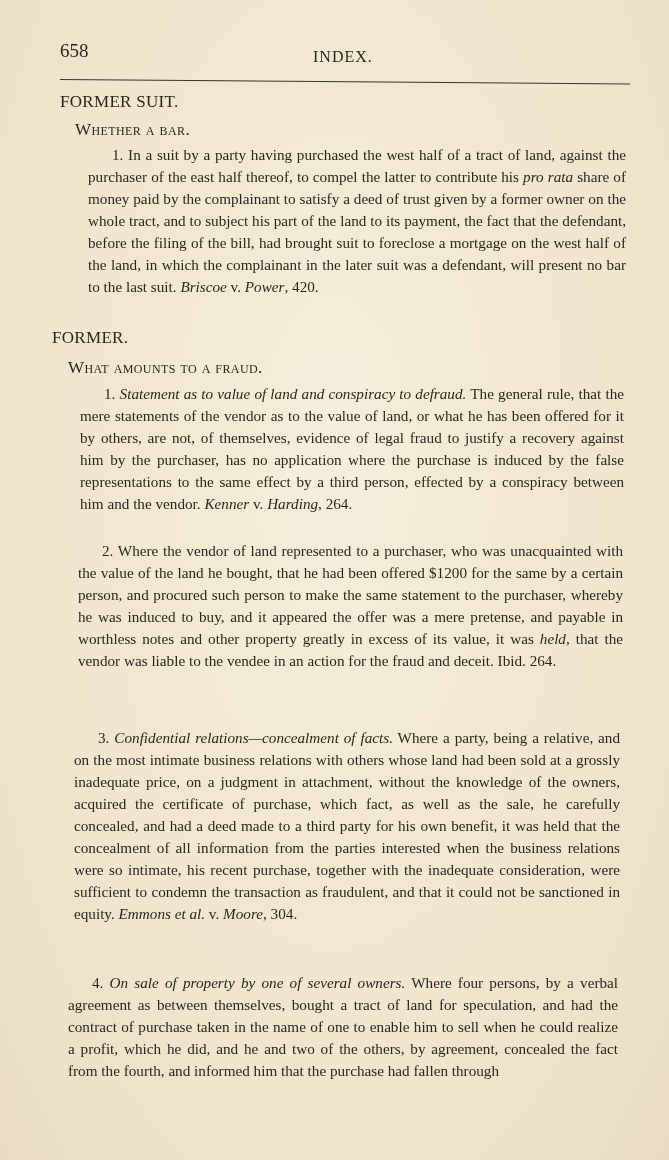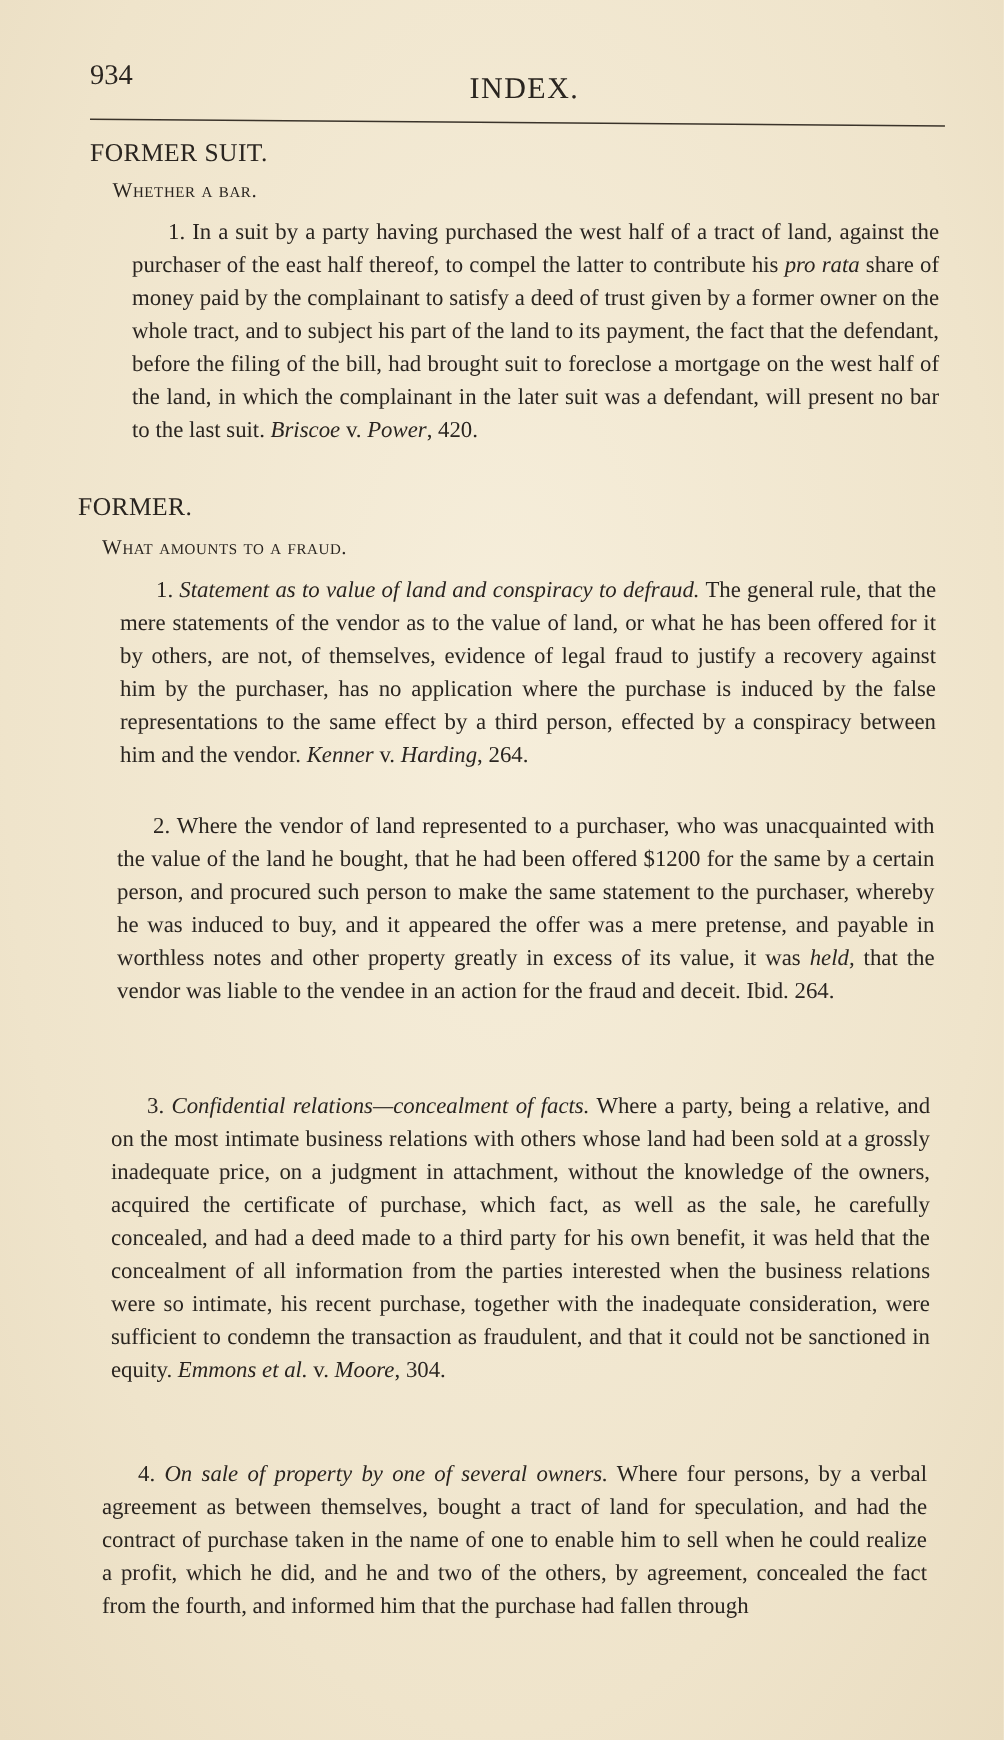--- a/index.html
+++ b/index.html
@@ -5,33 +5,33 @@
   html, body { margin:0; padding:0; }
   body {
     width:669px; height:1160px; overflow:hidden;
     background:#f2e9d3;
     background-image: radial-gradient(ellipse at 50% 40%, #f6eedb 0%, #efe4cb 70%, #e9dcc0 100%);
     font-family:"Liberation Serif", "DejaVu Serif", serif;
     color:#2a2520;
     position:relative;
   }
   .page-number { position:absolute; left:60px; top:40px; font-size:19px; }
-  .running-head { position:absolute; left:313px; top:48px; font-size:20px; letter-spacing:1px; }
+  .running-head { position:absolute; left:313px; top:48px; font-size:16px; letter-spacing:1px; }
   .rule { position:absolute; left:60px; top:79px; width:570px; height:1px; background:#3a332a; transform:rotate(0.45deg); transform-origin:left; }
   .heading { position:absolute; font-size:17px; letter-spacing:0.3px; }
-  .subheading { position:absolute; font-size:14px; font-variant:small-caps; letter-spacing:0.4px; }
+  .subheading { position:absolute; font-size:17px; font-variant:small-caps; letter-spacing:0.4px; }
   .para { position:absolute; font-size:15.2px; line-height:22px; text-align:justify; text-align-last:left; }
   .para .indent { display:inline-block; width:24px; }
   .para i { font-style:italic; }
 </style>
 </head>
 <body>
 
 <div>
-  <div class="page-number">934</div>
+  <div class="page-number">658</div>
   <div class="running-head">INDEX.</div>
   <div class="rule"></div>
 
   <div class="heading" style="left:60px; top:92px;">FORMER SUIT.</div>
   <div class="subheading" style="left:75px; top:120px;">Whether a bar.</div>
   <div class="para" style="left:88px; top:144px; width:538px;"><span class="indent"></span><span>1.</span> <span>In a suit by a party having purchased the west half of a tract of land, against the purchaser of the east half thereof, to compel the latter to contribute his </span><i>pro rata</i><span> share of money paid by the complainant to satisfy a deed of trust given by a former owner on the whole tract, and to subject his part of the land to its payment, the fact that the defendant, before the filing of the bill, had brought suit to foreclose a mortgage on the west half of the land, in which the complainant in the later suit was a defendant, will present no bar to the last suit.</span> <i>Briscoe</i><span> v. </span><i>Power</i><span>, 420.</span></div>
 
   <div class="heading" style="left:52px; top:328px;">FORMER.</div>
   <div class="subheading" style="left:68px; top:358px;">What amounts to a fraud.</div>
 

